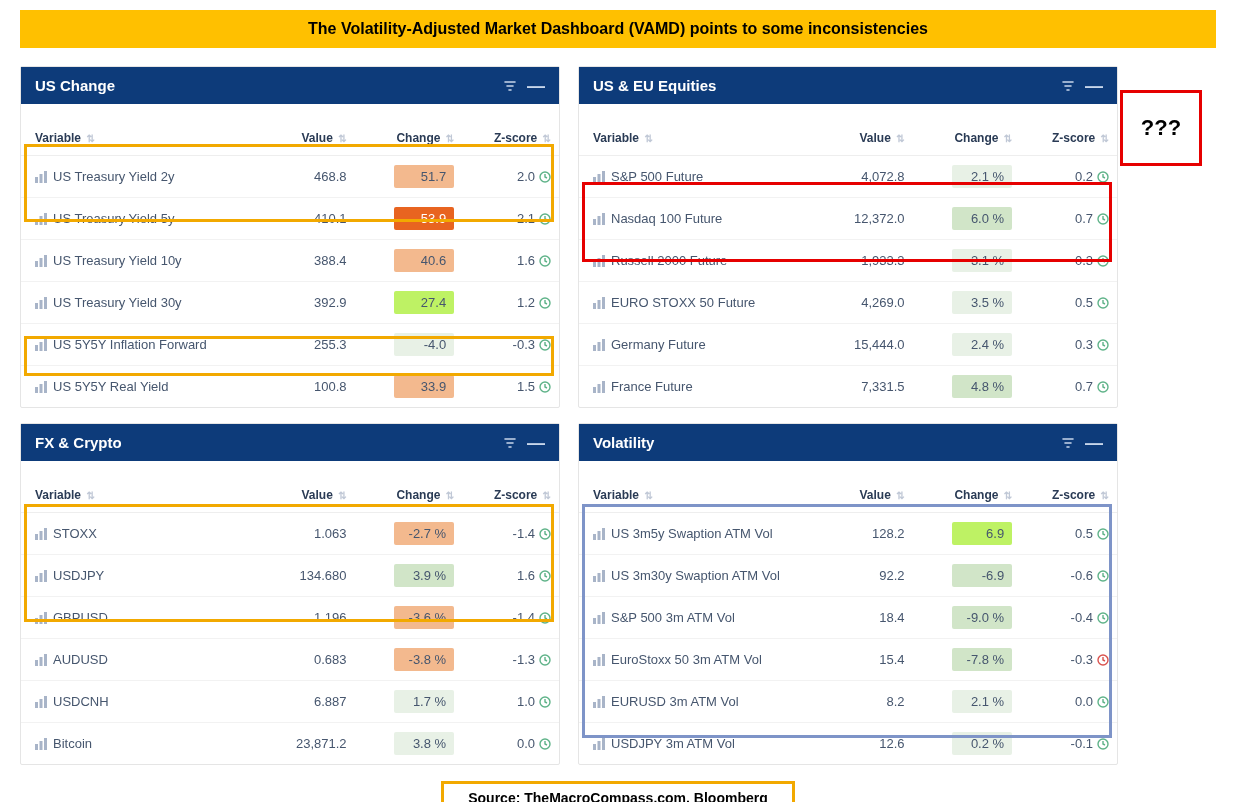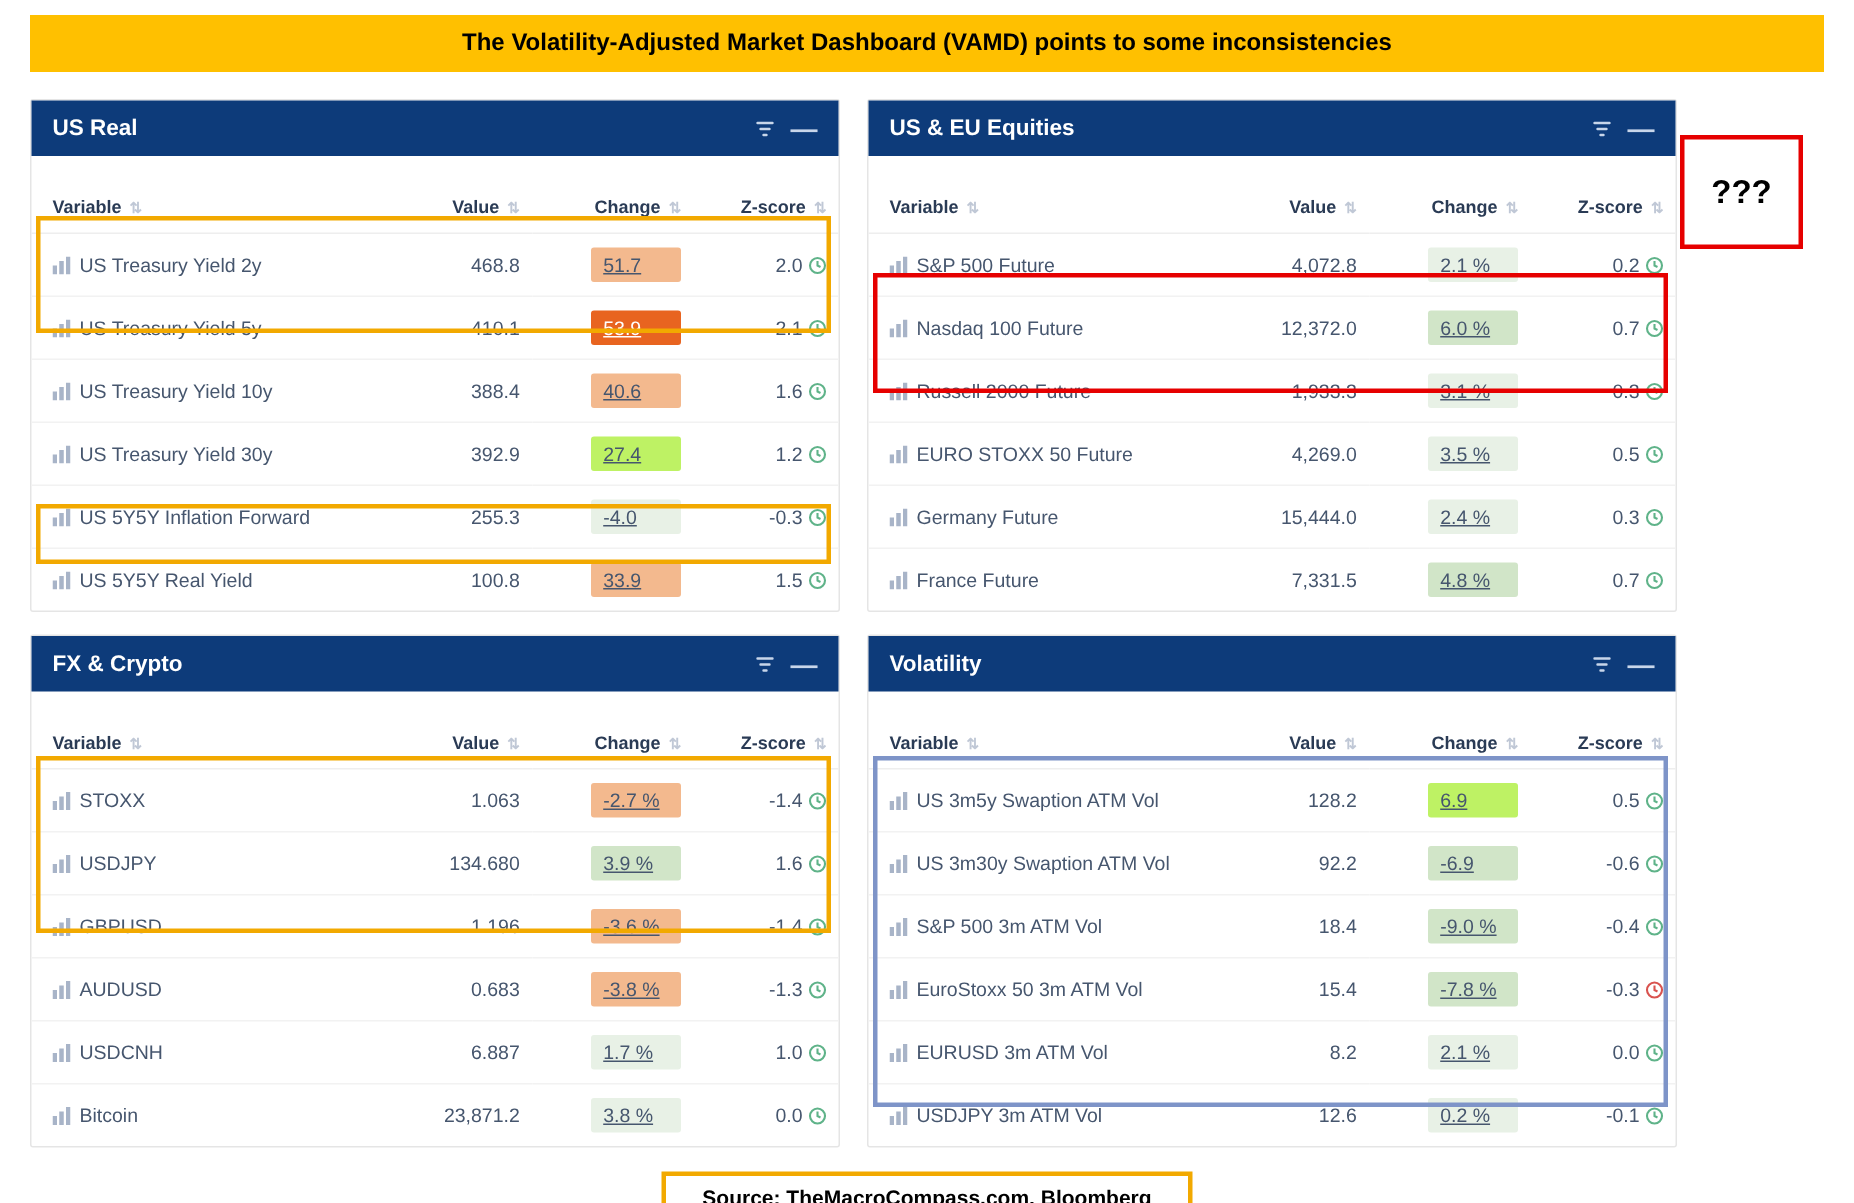--- a/index.html
+++ b/index.html
@@ -52,21 +52,21 @@
     tbody tr { border-bottom: 1px solid #f2f2f2; }
     tbody tr:last-child { border-bottom: none; }
     tbody td {
       font-size: 13px;
       color: #46566e;
       padding: 9px 8px 9px 14px;
       white-space: nowrap;
     }
     .var-cell { display: flex; align-items: center; gap: 6px; }
     .chart-ic { color: #a8b4c8; flex-shrink: 0; }
-    .change-cell { text-align: left; border-radius: 2px; min-width: 60px; display: inline-block; padding: 4px 8px; text-decoration: underline; }
+    .change-cell { text-align: right; border-radius: 2px; min-width: 60px; display: inline-block; padding: 4px 8px; }
     .pos-weak { background: #e8f1e6; }
     .pos-med { background: #d1e5c8; }
     .neg-weak { background: #bef264; margin-left: 15px; }
     .neg-med { background: #f3b98e; }
     .neg-strong { background: #e86420; color: #fff; }
     .zscore-cell { display: inline-flex; align-items: center; gap: 4px; justify-content: center; }
     .clock-ic { color: #5fb389; }
     .clock-ic.red { color: #d9534f; }
     .overlay-box { position: absolute; pointer-events: none; border-width: 3px; border-style: solid; }
     .annotation {
@@ -97,21 +97,21 @@
     .col-z { width: 18%; }
   </style>
 </head>
 <body>
 
 <div class="title-bar">The Volatility-Adjusted Market Dashboard (VAMD) points to some inconsistencies</div>
 
 <div class="dash-grid" id="dash-grid">
     <div class="panel">
       <div class="panel-header">
-        <span>US Real</span>
+        <span>US Change</span>
         <div class="panel-header-icons">
           <span class="icon">
             <svg width="14" height="14" viewBox="0 0 14 14">
               <path d="M2 3h10M4 7h6M6 11h2" stroke="#c8d6ea" stroke-width="1.6" stroke-linecap="round"></path>
             </svg>
           </span>
           <span class="icon" style="font-weight:bold;font-size:18px;line-height:10px;">—</span>
         </div>
       </div>
       <table>

